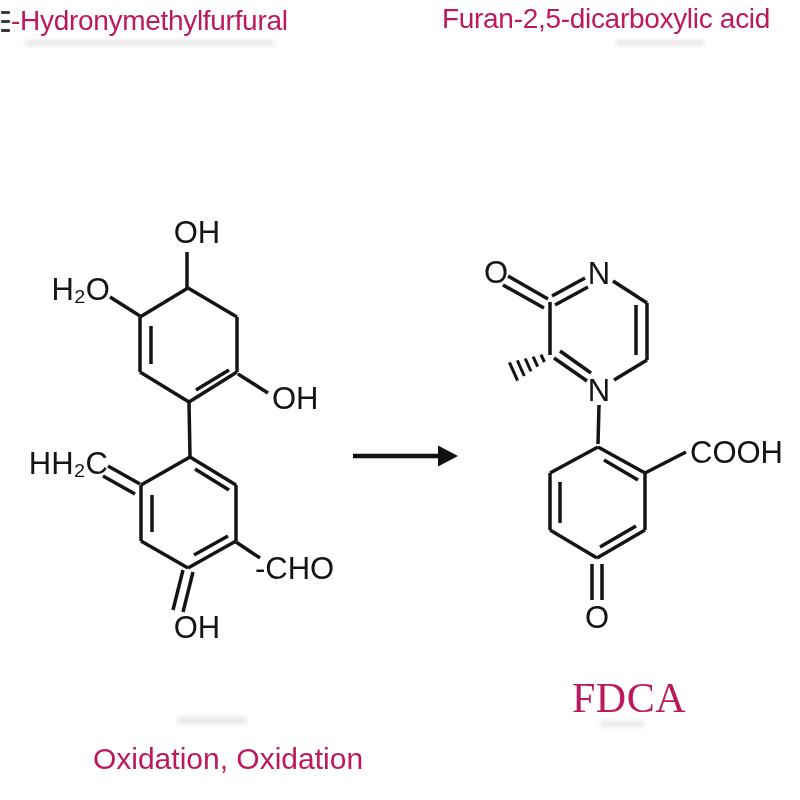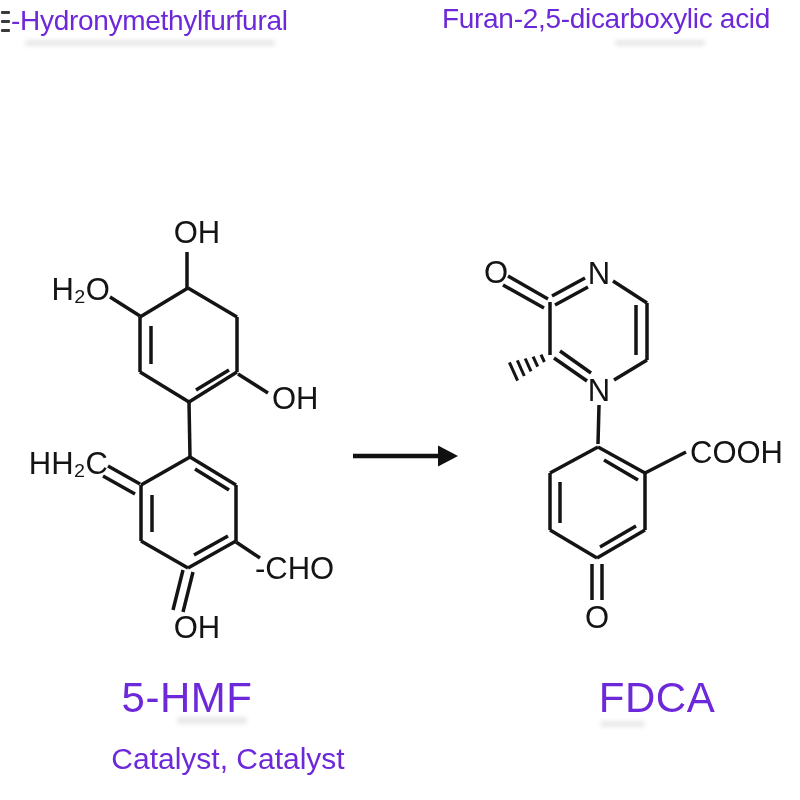--- a/index.html
+++ b/index.html
@@ -1,18 +1,18 @@
 <!DOCTYPE html>
 <html><head>
 <meta charset="utf-8">
 <style>
   html,body{margin:0;padding:0;background:#ffffff;}
   #canvas{position:relative;width:800px;height:800px;background:#ffffff;overflow:hidden;
           font-family:"Liberation Sans",sans-serif;color:#161616;}
-  .caption{position:absolute;white-space:nowrap;color:#6d28d9;}
+  .caption{position:absolute;white-space:nowrap;color:#be185d;}
   .title{font-size:28px;letter-spacing:-0.3px;}
   .mol-name{font-size:42px;transform:translateX(-50%);letter-spacing:0.5px;}
   .condition{transform:translateX(-50%);}
   svg{position:absolute;left:0;top:0;}
   .bond{stroke:#141414;stroke-width:3.5;fill:none;stroke-linecap:butt;}
   .hash{stroke:#141414;stroke-width:3;fill:none;}
   .atom{font-family:"Liberation Sans","DejaVu Sans",sans-serif;font-size:31px;fill:#141414;}
   .arrowline{stroke:#101010;stroke-width:4.5;}
   .arrowhead{fill:#101010;stroke:none;}
   .artifact{position:absolute;background:#9a9a9a;opacity:0.22;filter:blur(2px);border-radius:3px;}
@@ -125,17 +125,16 @@
       <line class="bond" x1="602" y1="564" x2="602" y2="600"></line>
 
       <text class="atom" x="496" y="283" text-anchor="middle">O</text>
       <text class="atom" x="599" y="284" text-anchor="middle">N</text>
       <text class="atom" x="599" y="401" text-anchor="middle">N</text>
       <text class="atom" x="690" y="463" text-anchor="start">COOH</text>
       <text class="atom" x="597" y="628" text-anchor="middle">O</text>
     </g>
   </svg>
 
-  <div class="caption mol-name" style="left:187px;top:674px;">5-HMF</div>
-  <div class="caption mol-name" style="left:657px;top:674px;">FDCA</div>
-  <div class="caption condition" style="left:228px;top:742px;font-size:30px;">Catalyst, Catalyst</div>
+  <div class="caption mol-name" style="left:629px;top:674px;font-family:Liberation Serif, serif;">FDCA</div>
+  <div class="caption condition" style="left:228px;top:742px;font-size:30px;">Oxidation, Oxidation</div>
 
 </div>
 
 </body></html>

